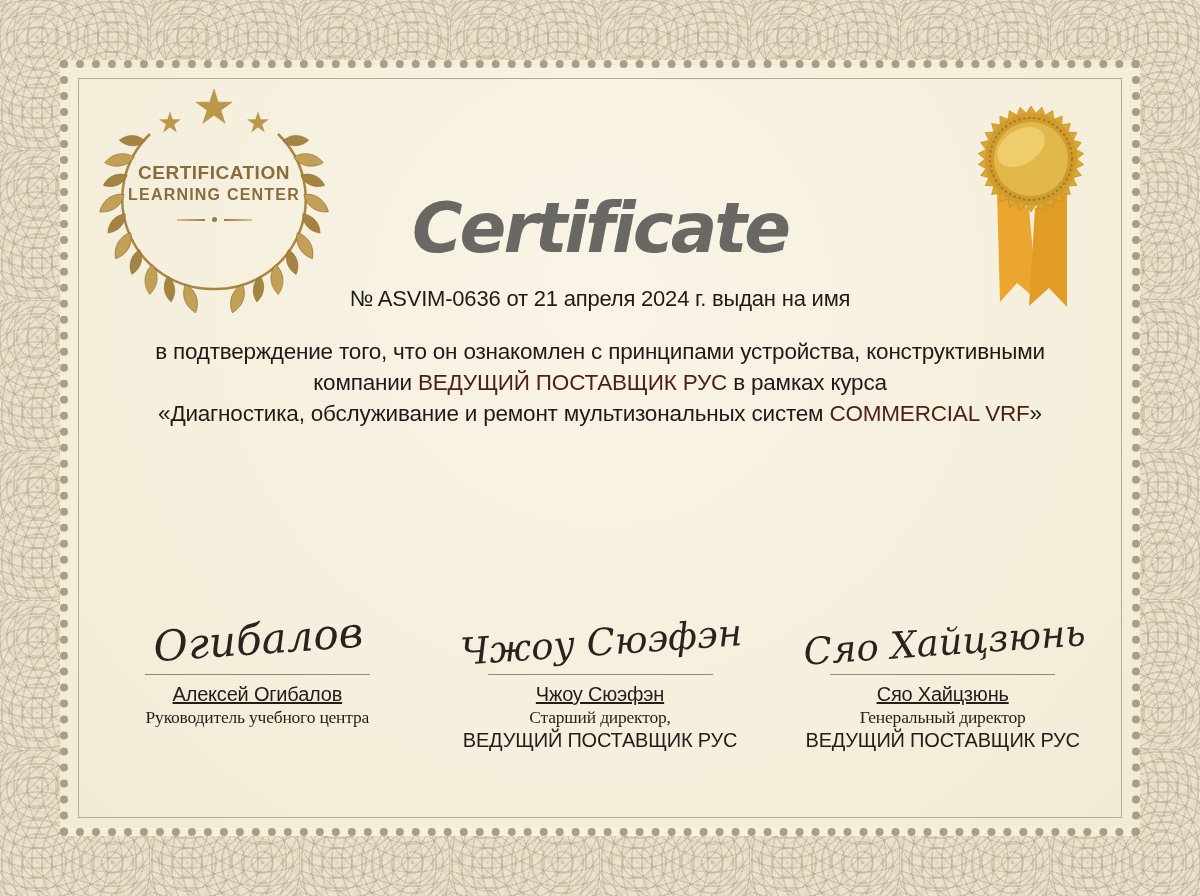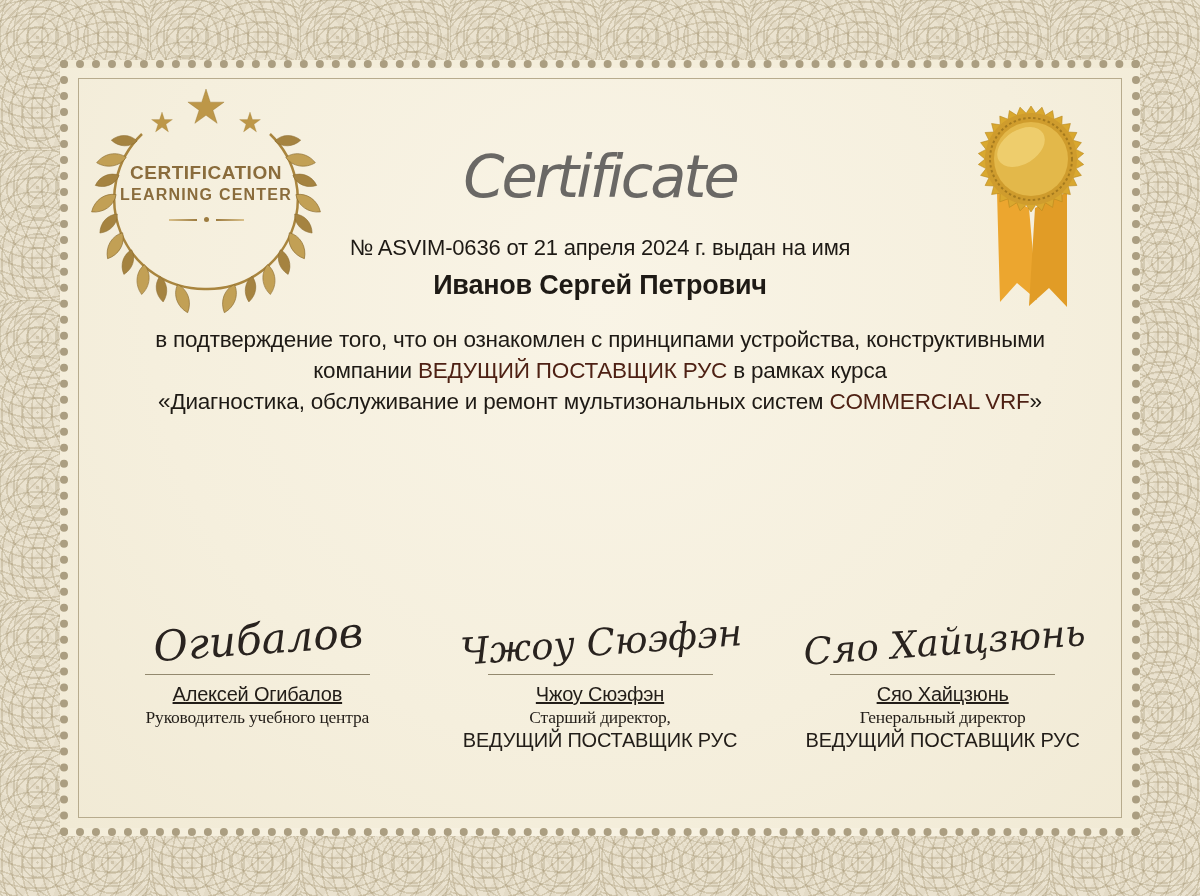--- a/index.html
+++ b/index.html
@@ -30,38 +30,38 @@
     box-sizing:border-box;
   }
   .inner-frame{
     position:absolute;inset:10px;
     border:1px solid #b7ab8d;
     pointer-events:none;
   }
   .content{position:absolute;inset:0;text-align:center;color:#1e1a15;}
 
   
-  .logo{position:absolute;left:6px;top:18px;width:264px;height:230px;}
+  .logo{position:absolute;left:14px;top:18px;width:264px;height:230px;}
   .logo svg{position:absolute;inset:0;}
   .logo-line1{position:absolute;left:0;right:0;top:76px;font-size:19px;letter-spacing:.5px;color:#8a6c3c;font-weight:600;}
   .logo-line2{position:absolute;left:0;right:0;top:100px;font-size:16px;letter-spacing:1.2px;color:#8a6c3c;font-weight:600;}
   .logo-divider{position:absolute;left:0;right:0;top:131px;display:flex;align-items:center;justify-content:center;gap:7px;}
   .logo-divider .bar{width:28px;height:2px;background:linear-gradient(90deg,#d9c08a,#9d7c40);}
   .logo-divider .bar.r{background:linear-gradient(270deg,#d9c08a,#9d7c40);}
   .logo-divider .dot{width:5px;height:5px;border-radius:50%;background:#9d7c40;}
 
   
   .medal{position:absolute;right:22px;top:32px;width:155px;height:215px;}
 
   
   .title{
-    margin:59px 0 6px 0;
+    margin:110px 0 6px 0;
     font-family:"DejaVu Sans","Liberation Sans",sans-serif;
-    font-style:italic;font-weight:400;
-    font-size:59px;line-height:100px;letter-spacing:-3px;
+    font-style:italic;font-weight:700;
+    font-size:69px;line-height:100px;letter-spacing:-3px;
     color:#6a6865;
   }
   .serial{font-size:22px;line-height:30px;letter-spacing:-.2px;}
   .name{margin-top:5px;font-size:27px;line-height:34px;font-weight:bold;letter-spacing:-.2px;}
   .company{font-size:22px;line-height:28px;letter-spacing:-.2px;}
   .body-text{margin-top:22px;font-size:22.5px;line-height:31px;letter-spacing:-.2px;}
   .accent{color:#4e2114;}
 
   
   .sigs{position:absolute;left:18px;right:18px;top:514px;display:flex;}
@@ -145,21 +145,20 @@
           <polygon id="rosette-burst" points="122.0,59.0 128.7,64.5 121.0,68.6 126.4,75.4 118.0,77.7 121.9,85.5 113.2,86.0 115.4,94.5 106.8,93.2 107.2,101.9 99.0,98.8 97.6,107.4 90.2,102.7 87.0,110.8 80.8,104.7 76.0,112.0 71.2,104.7 65.0,110.8 61.8,102.7 54.4,107.4 53.0,98.8 44.8,101.9 45.2,93.2 36.6,94.5 38.8,86.0 30.1,85.5 34.0,77.7 25.6,75.4 31.0,68.6 23.3,64.5 30.0,59.0 23.3,53.5 31.0,49.4 25.6,42.6 34.0,40.3 30.1,32.5 38.8,32.0 36.6,23.5 45.2,24.8 44.8,16.1 53.0,19.2 54.4,10.6 61.8,15.3 65.0,7.2 71.2,13.3 76.0,6.0 80.8,13.3 87.0,7.2 90.2,15.3 97.6,10.6 99.0,19.2 107.2,16.1 106.8,24.8 115.4,23.5 113.2,32.0 121.9,32.5 118.0,40.3 126.4,42.6 121.0,49.4 128.7,53.5" fill="#d9a82f" stroke="#b8881f" stroke-width="0.6"></polygon>
           <circle cx="76" cy="59" r="46" fill="#cf9c2d"></circle>
           <circle cx="76" cy="59" r="41" fill="none" stroke="#a57a1e" stroke-width="2" stroke-dasharray="2.5 2.5"></circle>
           <circle cx="76" cy="59" r="37" fill="#e3b84a"></circle>
           <ellipse cx="66" cy="47" rx="26" ry="17" fill="#f2d478" opacity="0.75" transform="rotate(-32 66 47)"></ellipse>
         </svg>
       </div>
 
       <h1 class="title">Certificate</h1>
       <div class="serial">№ ASVIM-0636 от 21 апреля 2024 г. выдан на имя</div>
-      <div class="name">Иванов Сергей Петрович</div>
 
       <div class="body-text">
         <div><span>в подтверждение того, что он ознакомлен с принципами устройства, конструктивными</span></div>
         <div><span>компании </span><span class="accent">ВЕДУЩИЙ ПОСТАВЩИК РУС</span><span> в рамках курса</span></div>
         <div><span>«Диагностика, обслуживание и ремонт мультизональных систем </span><span class="accent">COMMERCIAL VRF</span><span>»</span></div>
       </div>
 
       <div class="sigs">
         <div class="sig-col">
           <div class="sig-script">Огибалов</div>

